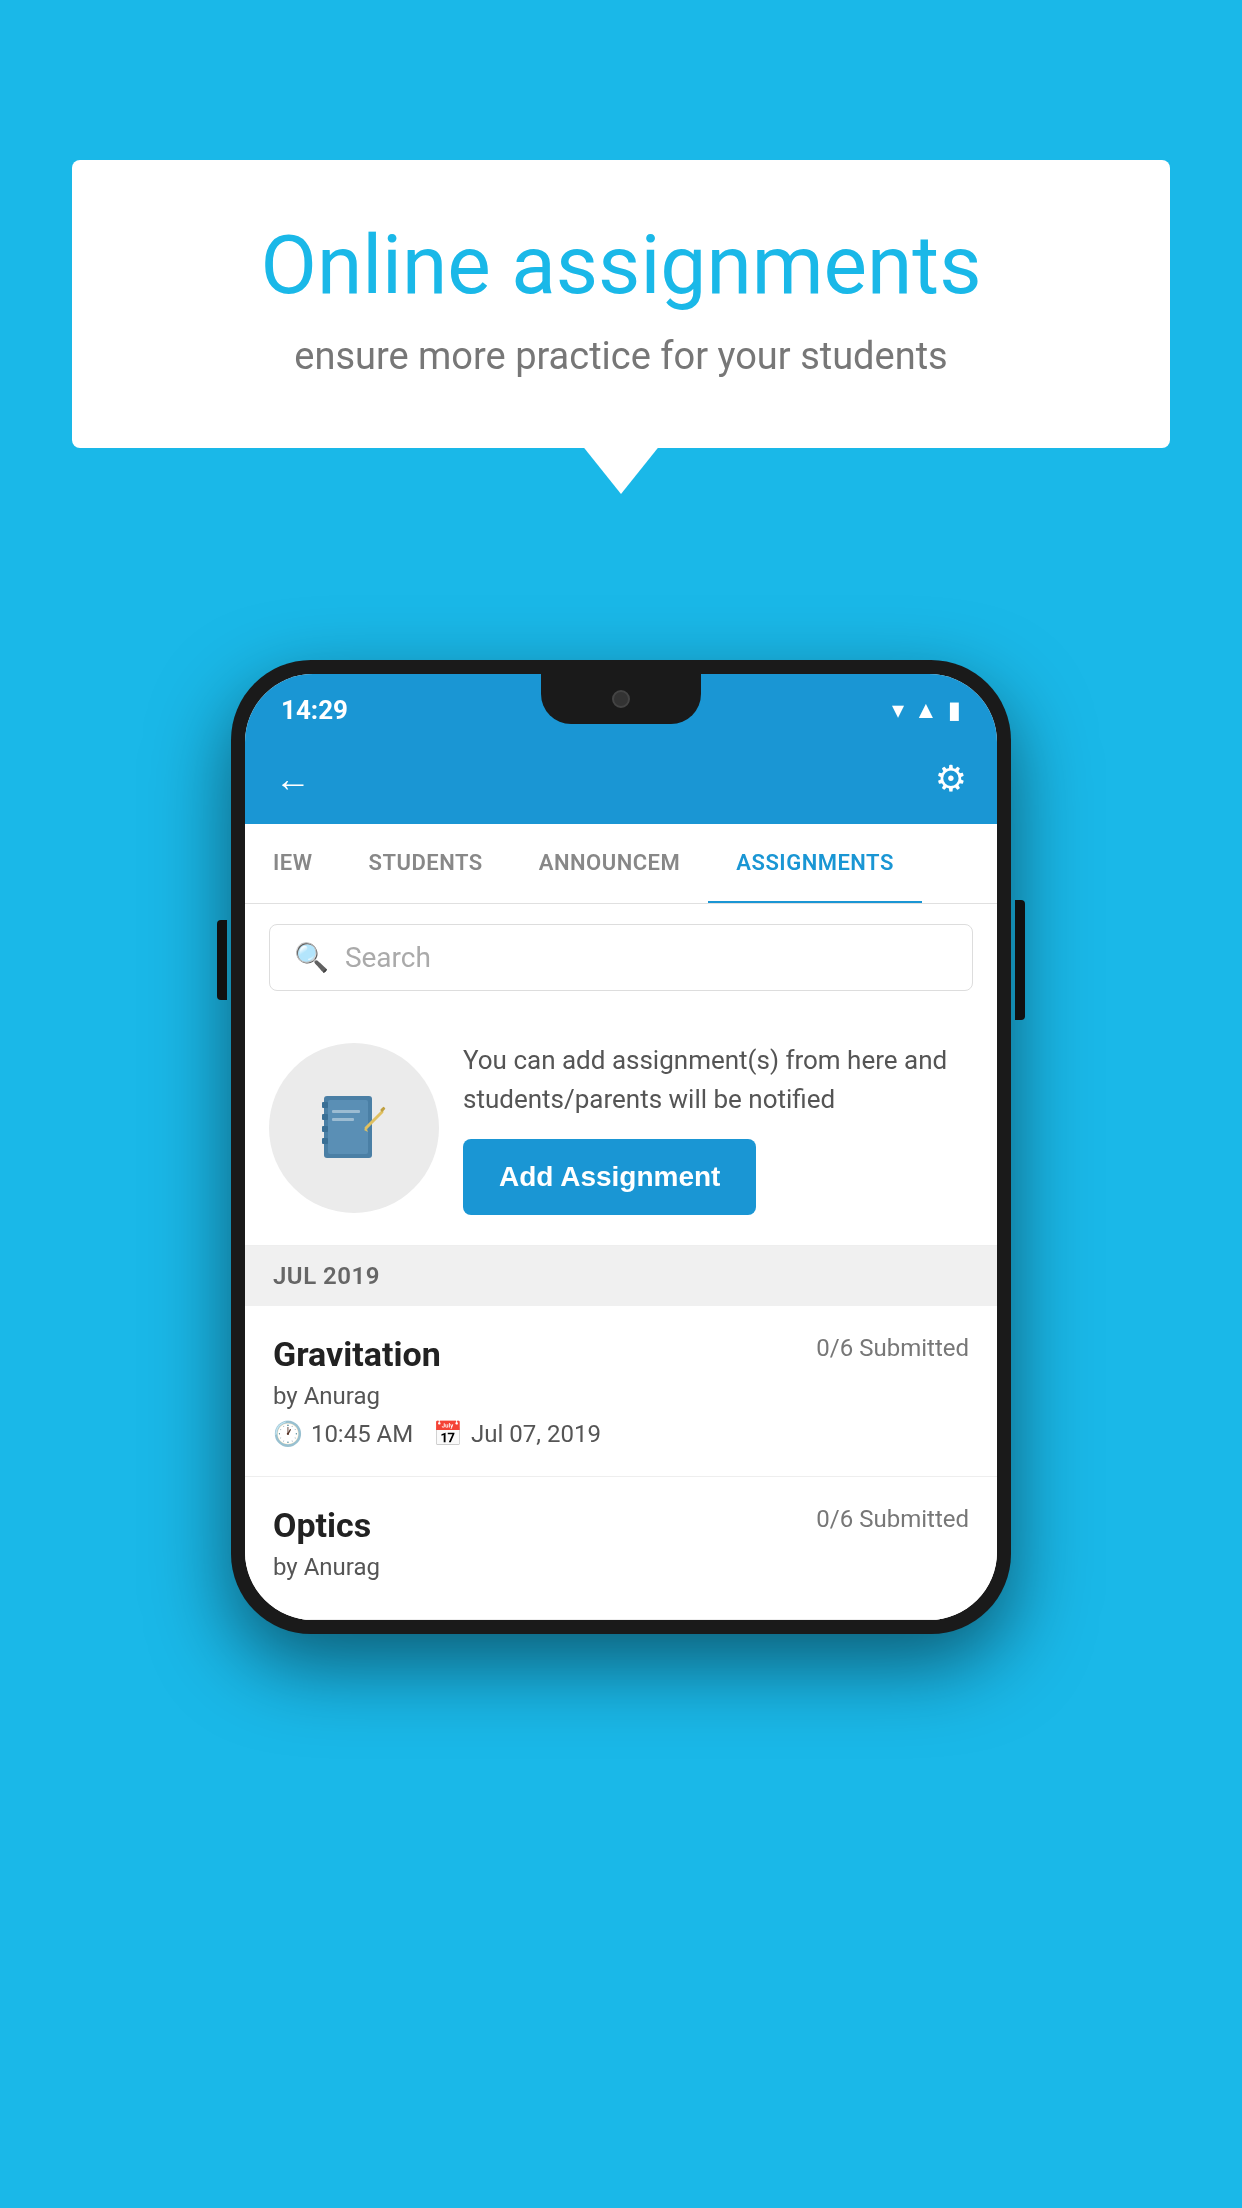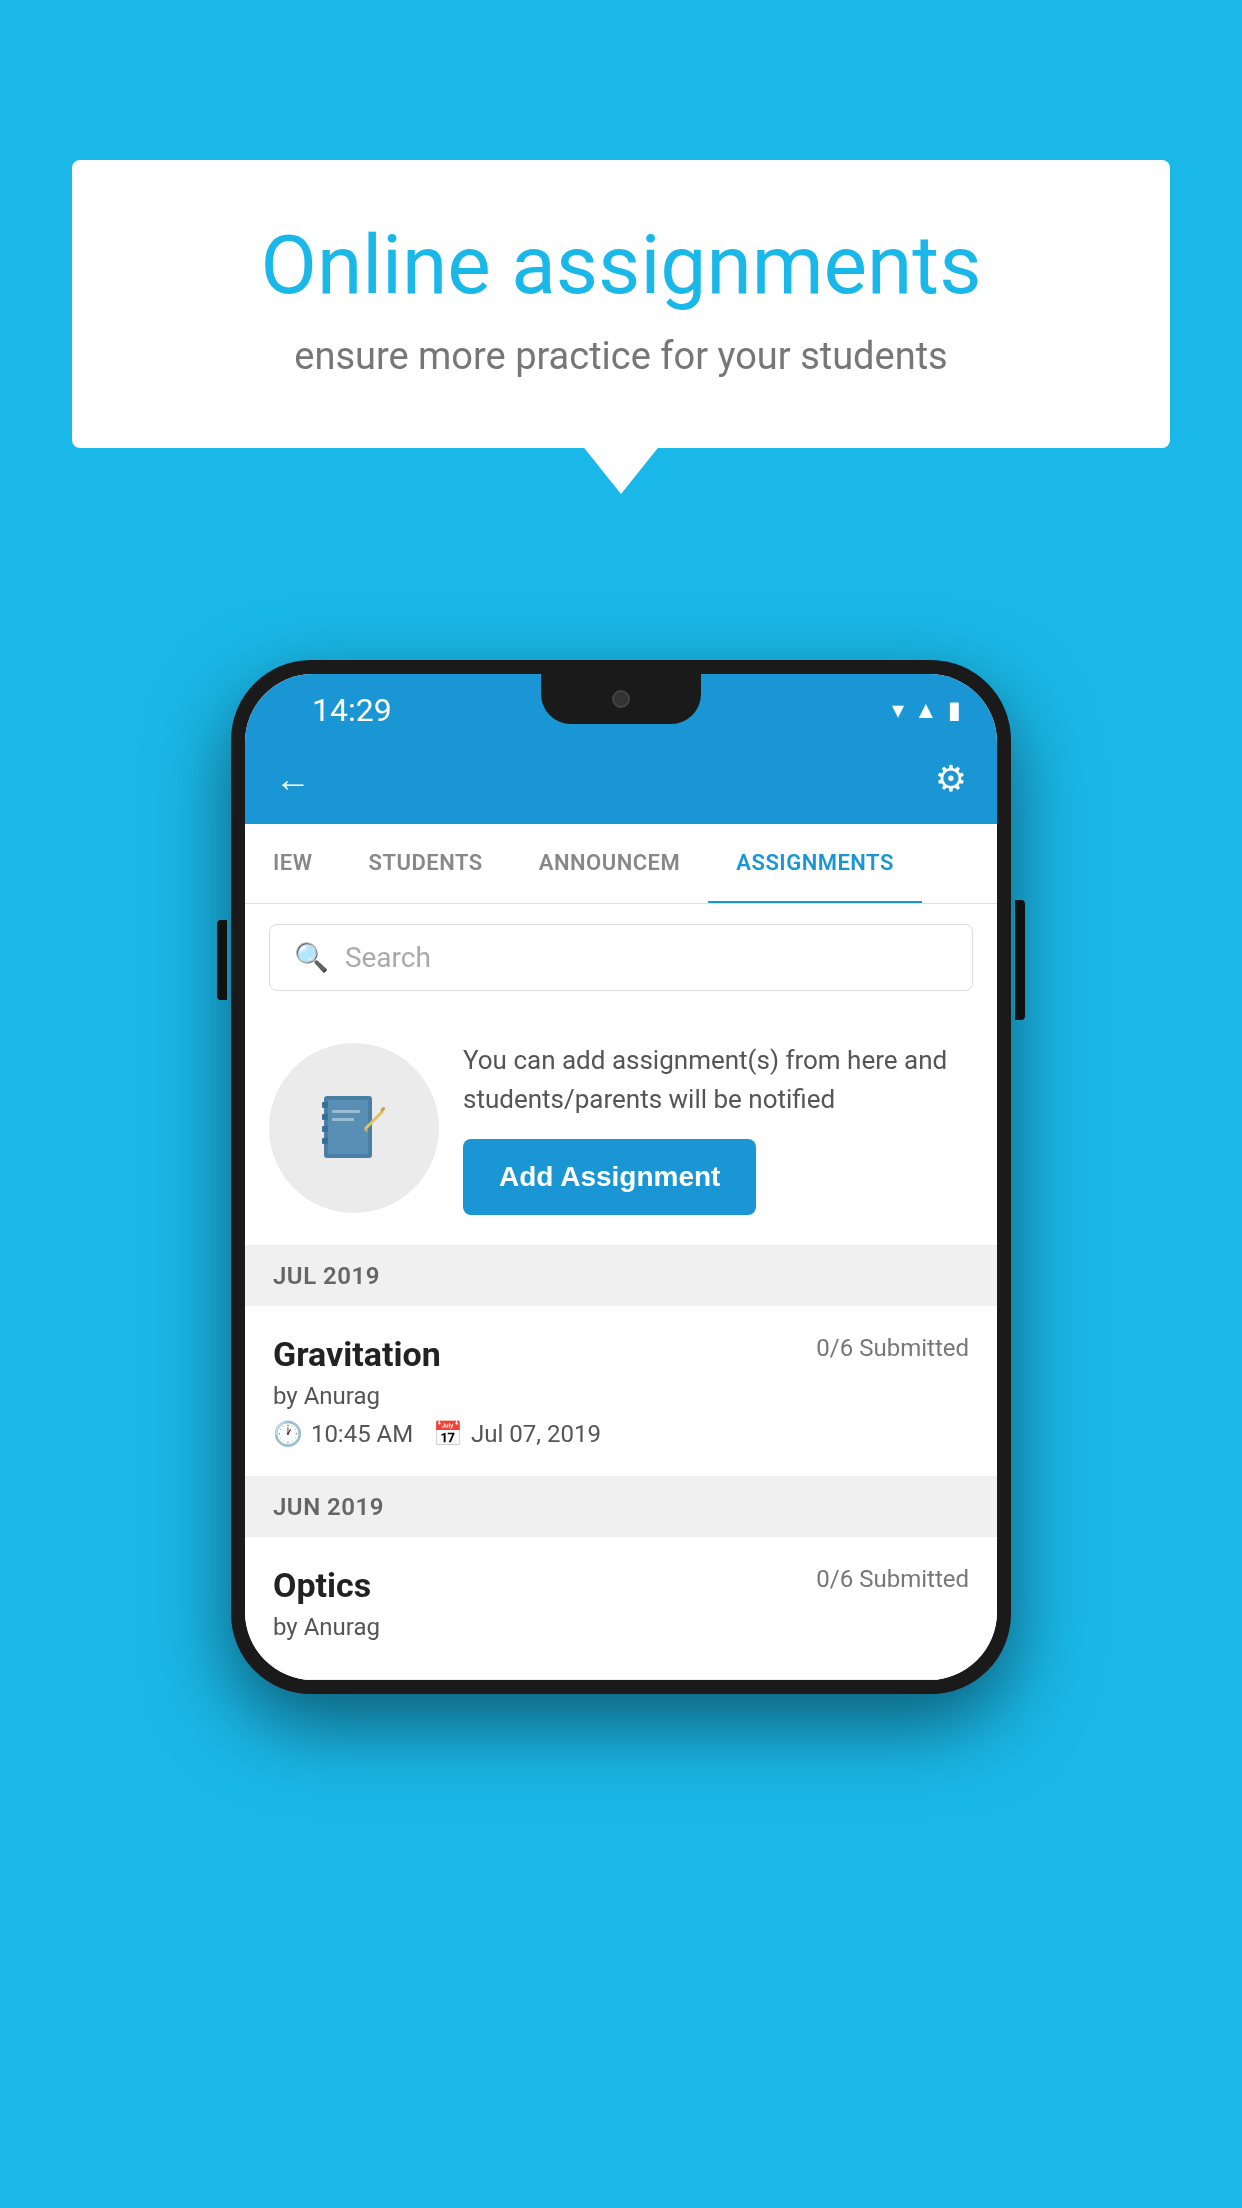--- a/index.html
+++ b/index.html
@@ -134,23 +134,22 @@
       height: 64px;
       display: flex;
       align-items: center;
       justify-content: space-between;
       padding: 0 36px;
       padding-top: 8px;
     }
 
     .status-time {
       color: white;
-      font-size: 32px;
-      font-weight: 400;
-      margin-left: 31px;
+      font-size: 26px;
+      font-weight: 700;
     }
 
     .status-icons {
       display: flex;
       align-items: center;
       gap: 10px;
     }
 
     .wifi-icon, .signal-icon, .battery-icon {
       color: white;
@@ -435,23 +434,20 @@
             <span class="meta-icon">🕐</span>
             <span>10:45 AM</span>
           </div>
           <div class="meta-item">
             <span class="meta-icon">📅</span>
             <span>Jul 07, 2019</span>
           </div>
         </div>
       </div>
 
-      <div class="month-separator">
-        <span>JUN 2019</span>
-      </div>
 
       <div class="assignment-item">
         <div class="assignment-header">
           <span class="assignment-name">Optics</span>
           <span class="assignment-submitted">0/6 Submitted</span>
         </div>
         <div class="assignment-by">by Anurag</div>
       </div>
 
     </div>

